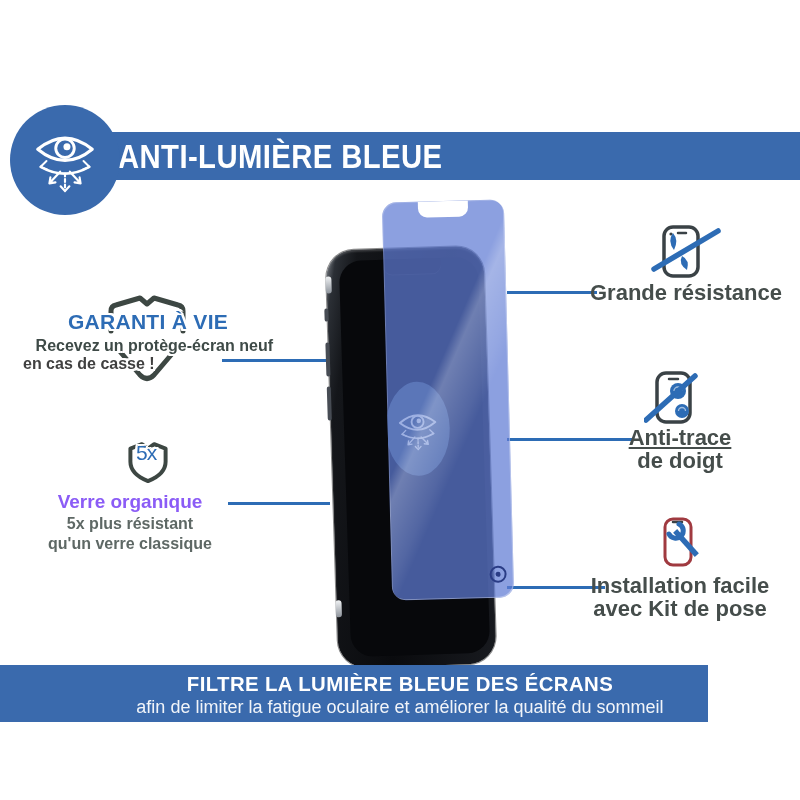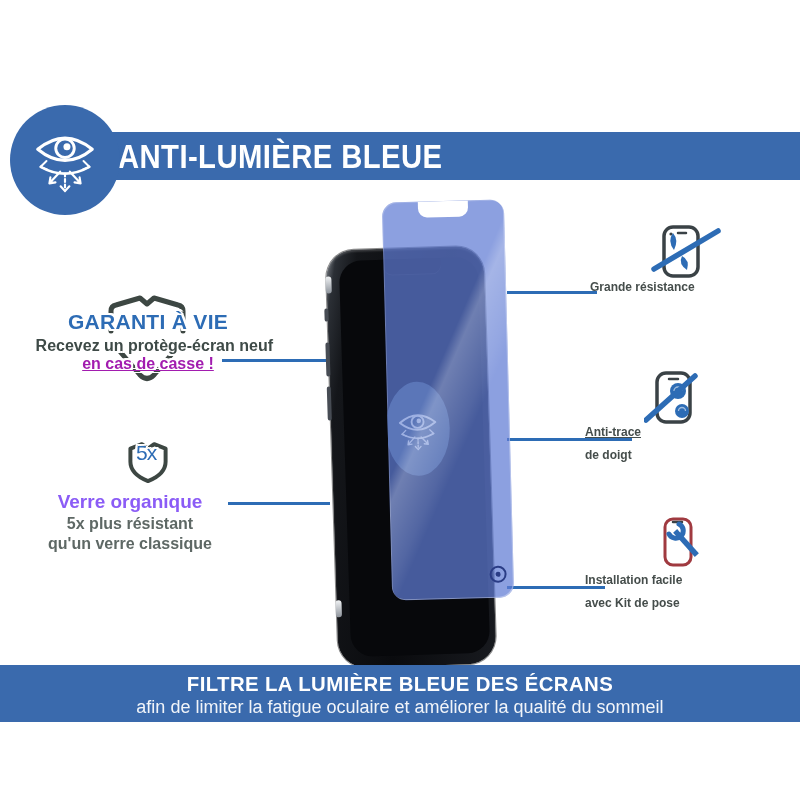--- a/index.html
+++ b/index.html
@@ -19,30 +19,30 @@
   .cr1{left:507px;top:281px;width:90px;}
   .cr2{left:507px;top:428px;width:125px;}
   .cr3{left:507px;top:576px;width:98px;}
 
   
   .halo{text-shadow:-2px 0 0 #fff,2px 0 0 #fff,0 -2px 0 #fff,0 2px 0 #fff,-2px -2px 0 #fff,2px 2px 0 #fff,2px -2px 0 #fff,-2px 2px 0 #fff;}
   .warranty-shield{position:absolute;left:104px;top:281px;}
   .warranty-title{position:absolute;left:48px;top:300px;width:200px;text-align:center;
                   color:#2d6cb5;font-size:21px;font-weight:bold;letter-spacing:.3px;}
   .warranty-l1{position:absolute;left:23px;top:327px;width:250px;text-align:right;color:#3e4a47;font-size:16px;font-weight:bold;}
-  .warranty-l2{position:absolute;left:23px;top:345px;width:250px;text-align:center;color:#a21caf;font-size:16px;font-weight:bold;text-decoration:underline;}
+  .warranty-l2{position:absolute;left:23px;top:345px;width:250px;text-align:left;color:#404040;font-size:16px;font-weight:bold;}
 
   .glass-shield{position:absolute;left:126px;top:425px;}
   .glass-badge{position:absolute;left:136px;top:431px;color:#2d6cb5;font-size:21px;font-weight:normal;letter-spacing:-1px;}
   .glass-title{position:absolute;left:30px;top:481px;width:200px;text-align:center;color:#8b5cf6;font-size:19px;font-weight:bold;}
   .glass-l1{position:absolute;left:30px;top:505px;width:200px;text-align:center;color:#5e6865;font-size:16px;font-weight:bold;}
   .glass-l2{position:absolute;left:30px;top:525px;width:200px;text-align:center;color:#5e6865;font-size:16px;font-weight:bold;}
 
   
-  .feat-text{position:absolute;width:190px;text-align:left;color:#454d4b;font-size:12px;font-weight:bold;white-space:nowrap;}
+  .feat-text{position:absolute;width:190px;text-align:center;color:#454d4b;font-size:22px;font-weight:bold;white-space:nowrap;}
   .f1-icon{position:absolute;left:650px;top:204px;}
   .f1-l1{left:590px;top:270px;}
   .f1-l2{left:590px;top:292px;}
   .f2-icon{position:absolute;left:644px;top:358px;}
   .f2-l1{left:585px;top:415px;text-decoration:underline;}
   .f2-l2{left:585px;top:438px;}
   .f3-icon{position:absolute;left:652px;top:504px;}
   .f3-l1{left:585px;top:563px;}
   .f3-l2{left:585px;top:586px;}
 
@@ -68,21 +68,21 @@
              box-shadow:inset -1px -1px 0 rgba(255,255,255,.35), inset 1px 1px 0 rgba(255,255,255,.2);}
   .protector::after{content:"";position:absolute;inset:0;z-index:3;
              background:linear-gradient(115deg,rgba(255,255,255,0) 42%,rgba(255,255,255,.22) 46%,rgba(255,255,255,.07) 58%,rgba(255,255,255,0) 62%);}
   .protector-notch{position:absolute;left:36px;top:0;width:50px;height:16px;background:#ffffff;border-radius:0 0 9px 9px;z-index:2;}
   .eye-ellipse{position:absolute;left:-2px;top:180px;width:64px;height:94px;border-radius:50%;background:#5b76b8;z-index:1;}
   .eye-ellipse svg{position:absolute;left:8px;top:23px;}
   .gem-logo{position:absolute;left:98px;top:366px;width:13px;height:13px;border:2px solid #2a3c85;border-radius:50%;z-index:2;}
   .gem-logo::after{content:"";position:absolute;left:4px;top:4px;width:5px;height:5px;border-radius:50%;background:#2a3c85;}
 
   
-  .bottom-bar{position:absolute;left:0;top:655px;width:800px;height:57px;background:#3a6aad;z-index:5;}
+  .bottom-bar{position:absolute;left:0;top:655px;width:708px;height:57px;background:#3a6aad;z-index:5;}
   .bottom-title{position:absolute;left:0;top:7px;width:800px;text-align:center;color:#ffffff;
                 font-size:21px;font-weight:bold;letter-spacing:.4px;transform:scaleX(.97);}
   .bottom-sub{position:absolute;left:0;top:32px;width:800px;text-align:center;color:rgba(255,255,255,.93);font-size:18px;font-weight:normal;}
 </style>
 </head>
 <body>
 
 <div class="stage">
 
   <div class="connector cl1"></div>

